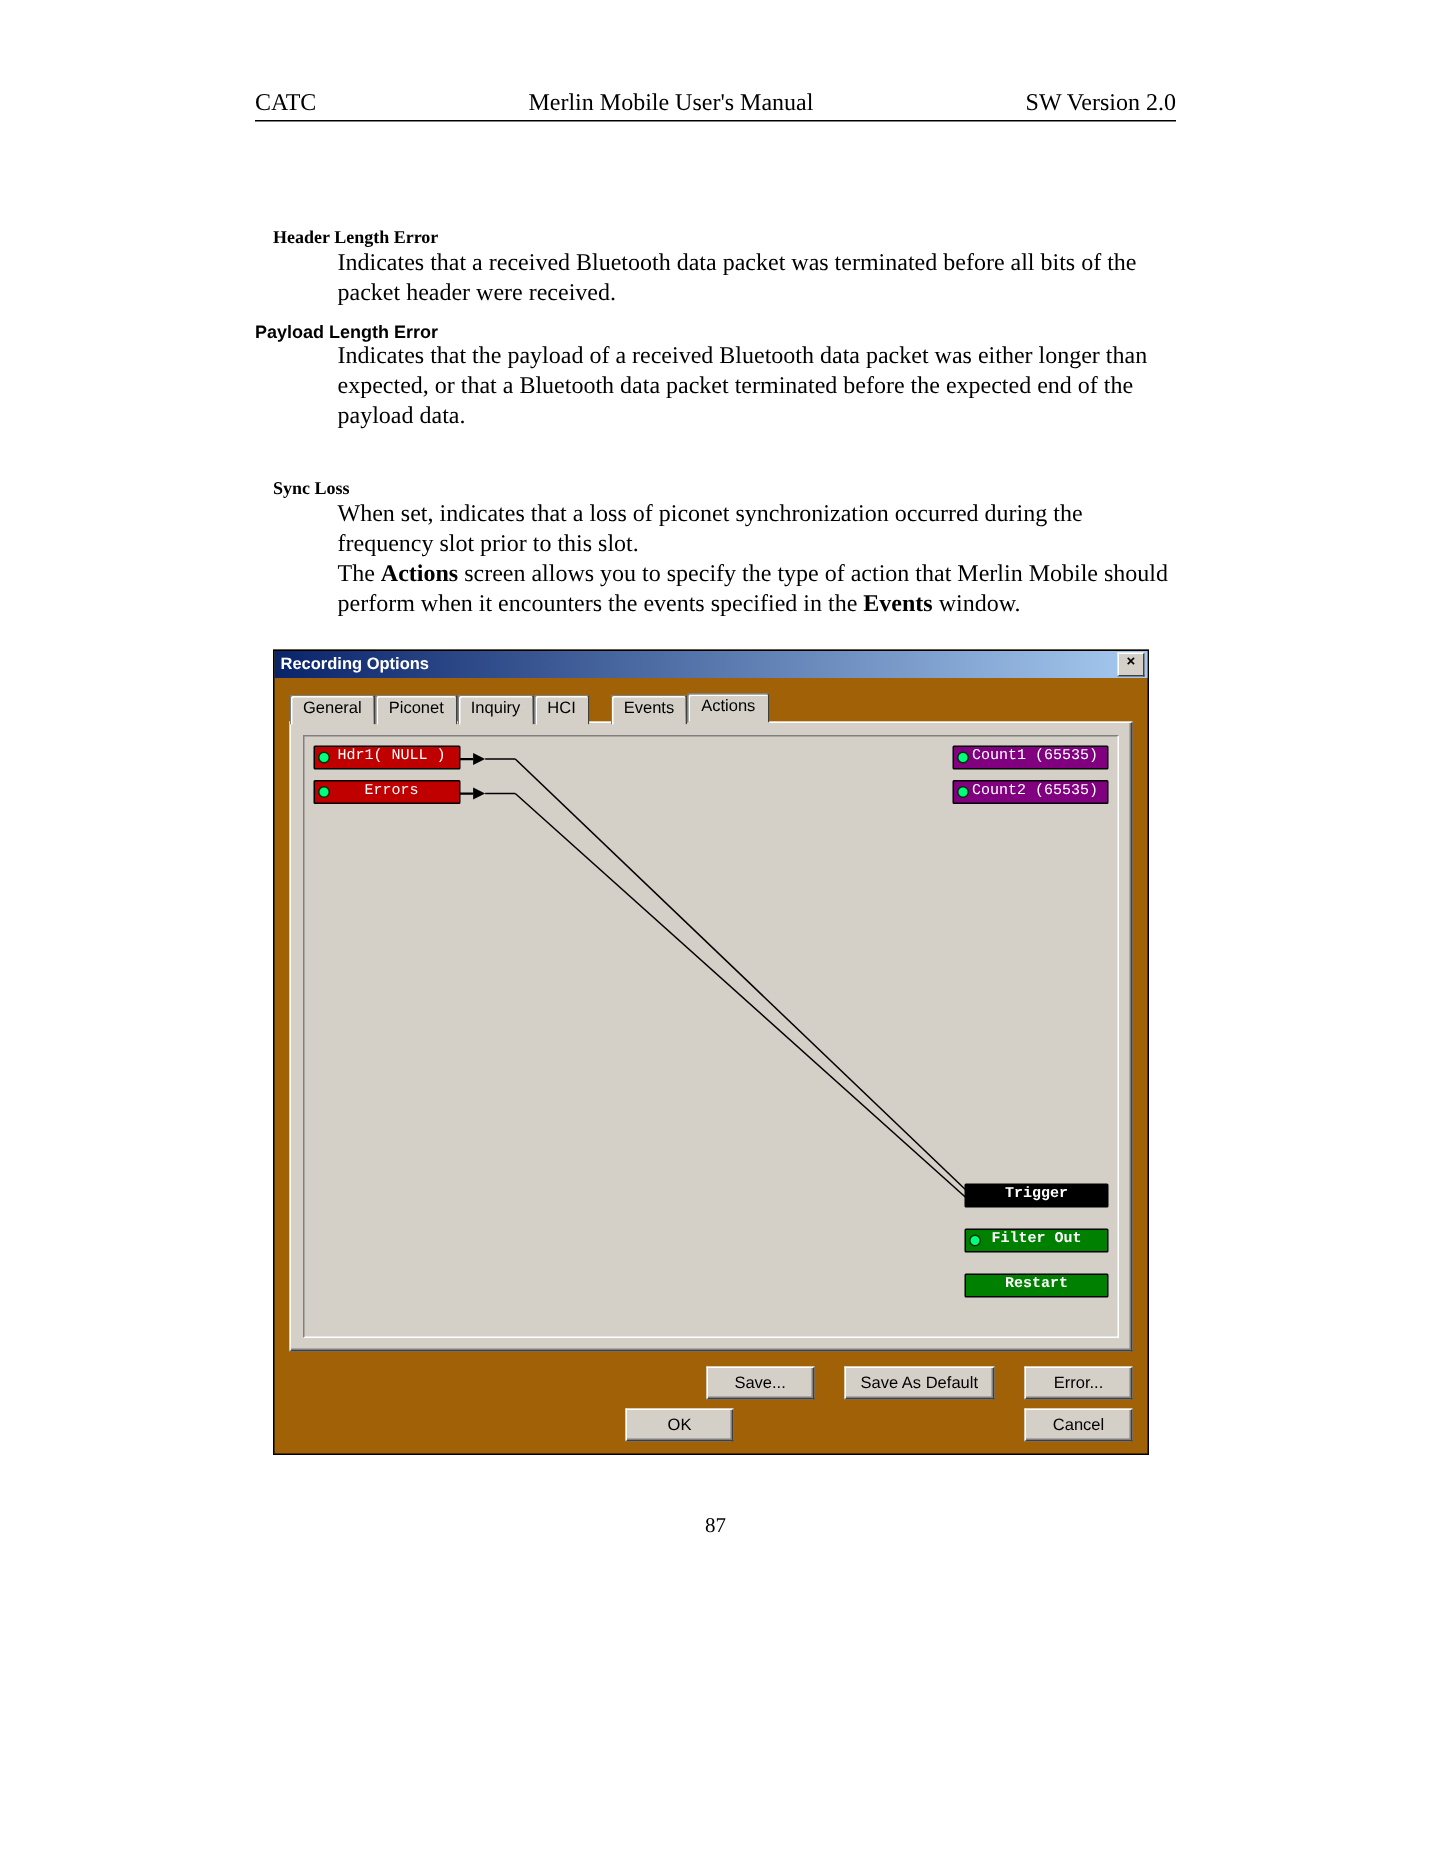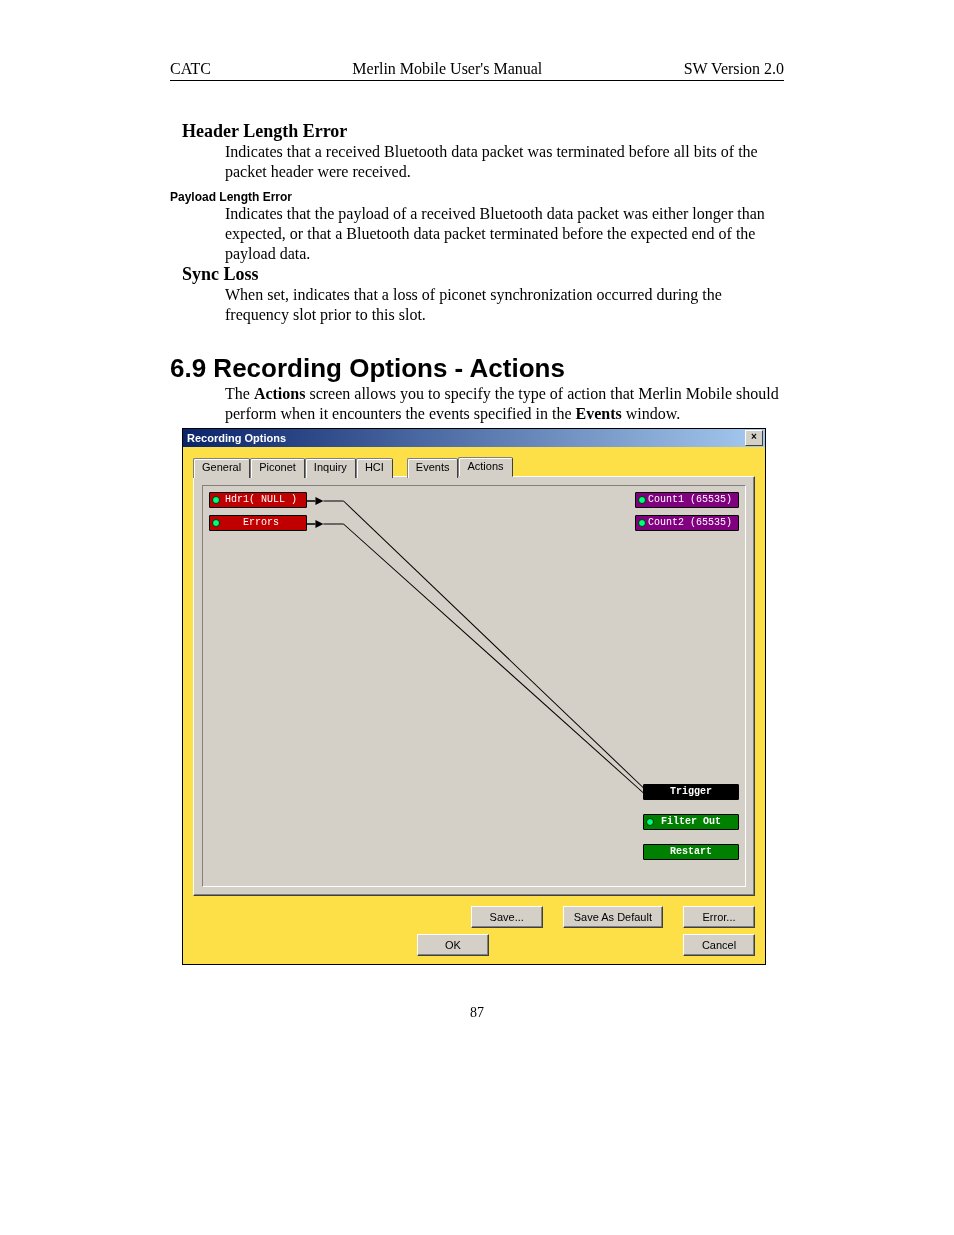--- a/index.html
+++ b/index.html
@@ -25,45 +25,45 @@
   .sect-indent {
     margin-left: 12px;
   }
   .para-indent {
     margin-left: 55px;
     font-size: 16px;
     line-height: 1.25;
   }
   .sub-bold {
     font-weight: bold;
-    font-size: 18px;
-    margin-top: 0;
+    font-size: 12px;
+    margin-top: 30px;
   }
   .sub-h-sans {
     font-family: Arial, Helvetica, sans-serif;
     font-weight: bold;
     font-size: 12px;
     margin-top: 8px;
     margin-left: 0;
   }
   .section-title {
     font-family: Arial, Helvetica, sans-serif;
     font-weight: bold;
     font-size: 26px;
     margin-top: 28px;
     margin-left: 0;
   }
   .screenshot-frame {
-    margin-top: 4px;
+    margin-top: 20px;
     margin-left: 12px;
     width: 582px;
     border: 1px solid #000;
     font-family: "MS Sans Serif", Tahoma, Arial, sans-serif;
     font-size: 11px;
-    background: #fde047;
+    background: #a16207;
   }
   .titlebar {
     background: linear-gradient(to right, #0a246a, #a6caf0);
     color: #fff;
     height: 18px;
     display: flex;
     align-items: center;
     justify-content: space-between;
     padding: 0 2px 0 4px;
     font-weight: bold;
@@ -211,21 +211,20 @@
   <div class="para-indent">Indicates that a received Bluetooth data packet was terminated before all bits of the packet header were received.</div>
 
   <div class="sub-h-sans">Payload Length Error</div>
   <div class="para-indent">Indicates that the payload of a received Bluetooth data packet was either longer than expected, or that a Bluetooth data packet terminated before the expected end of the payload data.</div>
 
   <div class="sect-indent">
     <div class="sub-bold">Sync Loss</div>
   </div>
   <div class="para-indent">When set, indicates that a loss of piconet synchronization occurred during the frequency slot prior to this slot.</div>
 
-  <div class="section-title">6.9  Recording Options - Actions</div>
   <div class="para-indent">
     <span>The </span><b>Actions</b><span> screen allows you to specify the type of action that Merlin Mobile should perform when it encounters the events specified in the </span><b>Events</b><span> window.</span>
   </div>
 
   <div class="screenshot-frame">
     <div class="titlebar">
       <span>Recording Options</span>
       <div class="close-btn">
         <span>×</span>
       </div>

